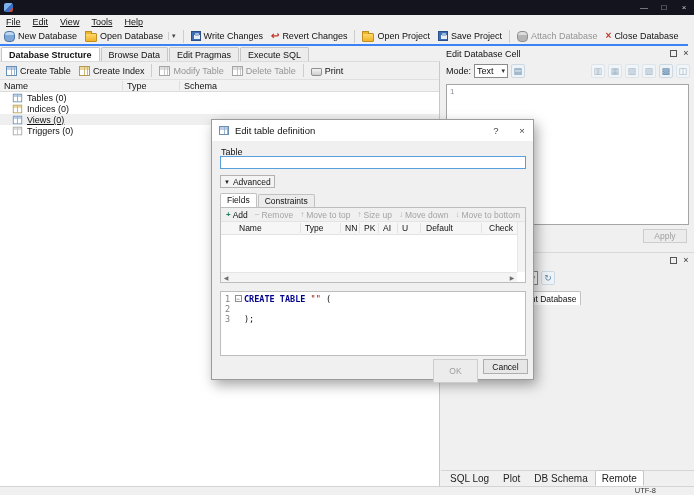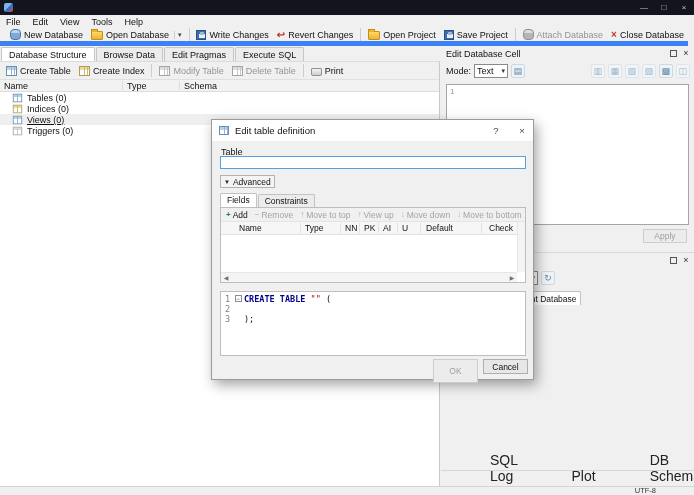--- a/index.html
+++ b/index.html
@@ -11,25 +11,25 @@
   .titlebar{position:absolute;top:0;left:0;right:0;height:15px;background:#14141e;color:#dfe1e6;
             display:flex;align-items:center;padding-left:4px;font-size:8.5px;}
   .app-icon{width:9px;height:9px;border-radius:2px;margin-right:5px;
             background:linear-gradient(135deg,#7db3e8 0 45%,#3a6fc4 45% 75%,#c84a3a 75%);}
   .win-btns{margin-left:auto;display:flex;height:100%;}
   .winbtn{width:20px;text-align:center;font-size:8px;line-height:15px;color:#c8cad0;}
 
   
   .menubar{position:absolute;top:15px;left:0;right:0;height:13px;background:#f0f0f0;
            display:flex;align-items:center;}
-  .menu-item{padding:0 6px;}
+  .menu-item{padding:0 6px;text-decoration:underline;}
 
   
   .toolbar{position:absolute;top:28px;left:0;right:6px;height:18px;background:#f0f0f0;
-           display:flex;align-items:center;padding-left:6px;border-bottom:5px solid #3b82f6;}
+           display:flex;align-items:center;padding-left:0;border-bottom:2px solid #3b82f6;}
   .tbtn{display:inline-flex;align-items:center;gap:3px;padding:1px 4px;white-space:nowrap;}
   .tbtn.disabled{color:#949494;}
   .sep{width:1px;height:13px;background:#cdcdcd;margin:0 3px;}
   .drop{font-size:7px;color:#444;margin-left:2px;padding-left:3px;border-left:1px solid #cdcdcd;}
 
   
   .ico{display:inline-block;flex:none;}
   .idb{width:11px;height:11px;border:1px solid #4a76a8;border-radius:4px;
        background:linear-gradient(to bottom,#bcd6f0 0 3px,#7fa8d6 3px);}
   .idb.gray{border-color:#8f8f8f;background:linear-gradient(to bottom,#dcdcdc 0 3px,#b5b5b5 3px);}
@@ -49,21 +49,21 @@
   .igrid.gray{border-color:#a5a5a5;background-image:linear-gradient(to right,transparent 0 4px,#c7c7c7 4px 5px,transparent 5px 7px,#c7c7c7 7px 8px,transparent 8px),
                       linear-gradient(to bottom,#dedede 0 3px,transparent 3px);}
   .iprint{width:11px;height:8px;margin-top:2px;background:linear-gradient(#f2f2f2,#cfcfcf);
           border:1px solid #909090;border-radius:1px 1px 2px 2px;}
 
   
   .tabbar{position:absolute;top:46px;left:0;width:441px;height:15px;background:#f0f0f0;
           display:flex;align-items:flex-end;padding-left:1px;}
   .mtab{height:14px;padding:2px 7px 0;background:#ececec;border:1px solid #c6c6c6;border-bottom:none;
         border-radius:2px 2px 0 0;margin-right:1px;}
-  .mtab.active{background:#fff;}
+  .mtab.active{background:#fff;font-weight:bold;}
 
   
   .leftpage{position:absolute;top:61px;left:0;width:440px;height:425px;background:#fff;
             border-right:1px solid #c9c9c9;border-top:1px solid #dcdcdc;}
   .stoolbar{position:absolute;top:0;left:0;right:0;height:17px;background:#f0f0f0;
             display:flex;align-items:center;padding-left:2px;}
   .colhdr{position:absolute;top:17px;left:0;right:0;height:13px;background:#f2f2f2;
           border-top:1px solid #e0e0e0;border-bottom:1px solid #dcdcdc;}
   .colhdr .hname{position:absolute;top:1px;}
   .colline{position:absolute;top:1px;bottom:1px;width:1px;background:#dcdcdc;}
@@ -103,21 +103,21 @@
           border:1px solid #c2c2c2;border-bottom:none;display:flex;align-items:center;
           justify-content:center;font-size:8.5px;border-radius:2px 2px 0 0;}
   .pane{position:absolute;top:51px;left:4px;right:4px;bottom:4px;border:1px solid #c2c2c2;background:#f0f0f0;}
   .rtable{position:absolute;top:17px;left:2px;right:2px;bottom:2px;background:#fff;border:1px solid #d4d4d4;}
   .rthdr{height:13px;background:#f3f3f3;border-bottom:1px solid #e0e0e0;position:relative;font-size:8.5px;}
   .rthdr span{position:absolute;top:1px;white-space:nowrap;overflow:hidden;}
   .rtline{position:absolute;top:1px;bottom:1px;width:1px;background:#e0e0e0;}
 
   .docktabs{position:absolute;left:441px;top:470px;width:253px;height:16px;background:#f0f0f0;
             border-top:1px solid #d6d6d6;display:flex;align-items:flex-end;padding-left:2px;}
-  .dtab{padding:2px 6px 1px;font-size:14px;color:#222;border:1px solid transparent;margin-left:40px;}
+  .dtab{padding:2px 6px 1px;font-size:10px;color:#222;border:1px solid transparent;}
   .dtab.active{background:#fff;border-color:#c6c6c6;border-bottom-color:#fff;border-radius:2px 2px 0 0;}
 
   .statusbar{position:absolute;left:0;top:486px;width:694px;height:9px;background:#f0f0f0;
              border-top:1px solid #d4d4d4;}
   .enc{position:absolute;right:38px;top:0;font-size:7.5px;line-height:8px;color:#333;}
 
   
   .dialog{position:absolute;left:211px;top:119px;width:323px;height:261px;background:#f0f0f0;
           border:1px solid #9b9b9b;box-shadow:3px 5px 12px rgba(0,0,0,.35);z-index:10;}
   .dlg-title{height:21px;background:#fff;display:flex;align-items:center;padding-left:7px;gap:6px;font-size:9.5px;}
@@ -374,21 +374,21 @@
         <span class="fact disabled">
           <span class="facticon dim">−</span>
           <span>Remove</span>
         </span>
         <span class="fact disabled">
           <span class="facticon dim">↑</span>
           <span>Move to top</span>
         </span>
         <span class="fact disabled">
           <span class="facticon dim">↑</span>
-          <span>View up</span>
+          <span>Size up</span>
         </span>
         <span class="fact disabled">
           <span class="facticon dim">↓</span>
           <span>Move down</span>
         </span>
         <span class="fact disabled">
           <span class="facticon dim">↓</span>
           <span>Move to bottom</span>
         </span>
       </div>

